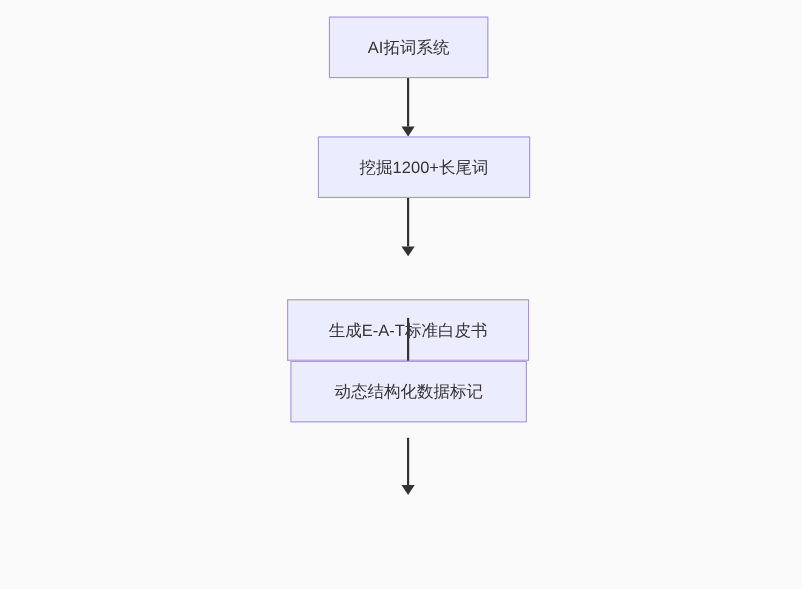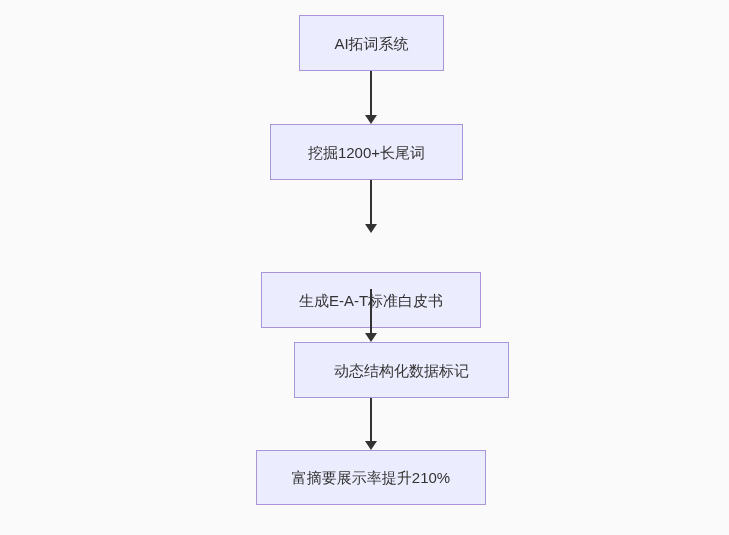--- a/index.html
+++ b/index.html
@@ -52,23 +52,23 @@
   }
   .flow-edge .edge-head {
     width: 0;
     height: 0;
     border-left: 6px solid transparent;
     border-right: 6px solid transparent;
     border-top: 9px solid var(--arrow);
   }
   
   #node-0 { left: 299px; top: 15px;  width: 145px; height: 56px; }
-  #node-1 { left: 270px; top: 124px; width: 193px; height: 56px; }
+  #node-1 { left: 289px; top: 124px; width: 193px; height: 56px; }
   #node-2 { left: 261px; top: 233px; width: 220px; height: 56px; margin-top: 39px; }
-  #node-3 { left: 264px; top: 342px; width: 215px; height: 56px; margin-left: 30px; }
+  #node-3 { left: 264px; top: 328px; width: 215px; height: 56px; }
   #node-4 { left: 256px; top: 450px; width: 230px; height: 55px; }
   #edge-0 { left: 365px; top: 71px;  height: 53px; }
   #edge-1 { left: 365px; top: 180px; height: 53px; }
   #edge-2 { left: 365px; top: 289px; height: 53px; }
   #edge-3 { left: 365px; top: 398px; height: 52px; }
 </style>
 </head>
 <body>
 
 <div class="canvas">
@@ -102,17 +102,14 @@
 
   <div class="flow-node" id="node-3">
     <span class="node-label">动态结构化数据标记</span>
   </div>
 
   <div class="flow-edge" id="edge-3">
     <div class="edge-line"></div>
     <div class="edge-head"></div>
   </div>
 
-  <div class="flow-node" id="node-4">
-    <span class="node-label">富摘要展示率提升210%</span>
-  </div>
 
 </div>
 
 </body></html>

